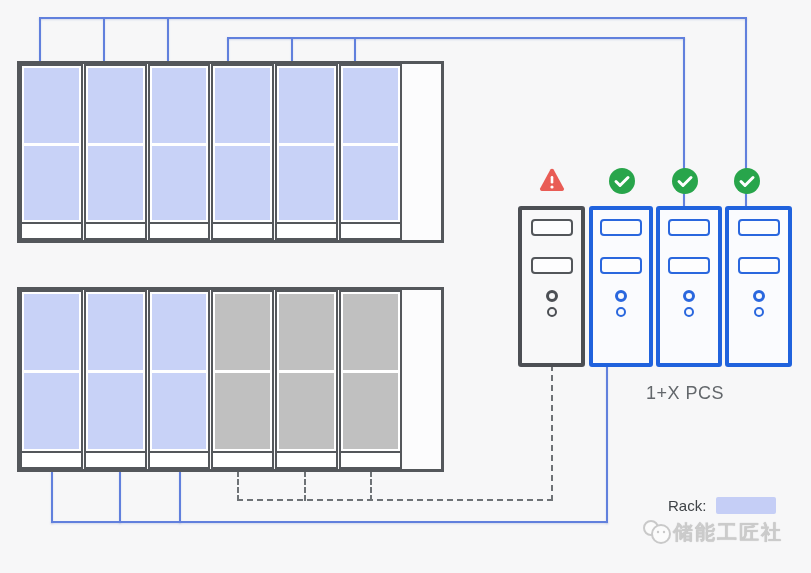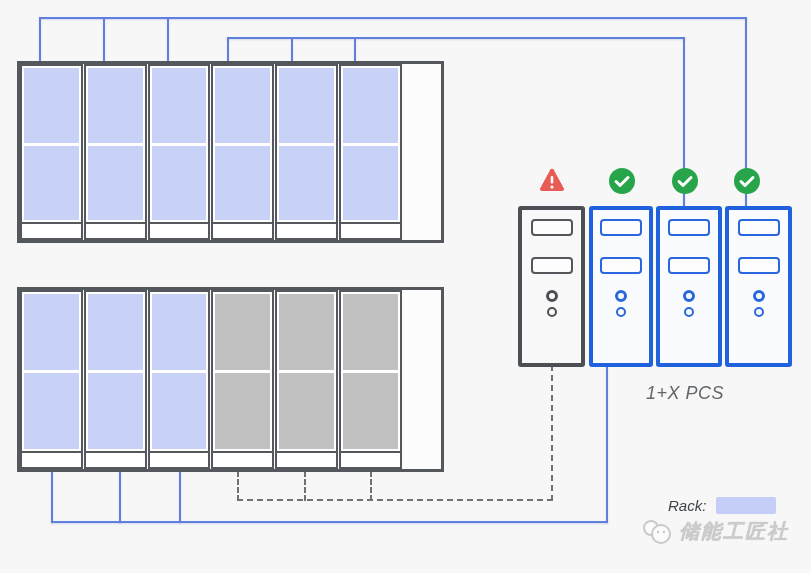--- a/index.html
+++ b/index.html
@@ -1,21 +1,21 @@
 <!DOCTYPE html>
 <html><head>
 <meta charset="utf-8">
 <style>
   html,body{margin:0;padding:0;}
   body{
     width:811px;height:573px;position:relative;overflow:hidden;
     background:#f7f7f8;
     font-family:"Liberation Sans", sans-serif;
   }
-  .stage{position:absolute;inset:0;font-style:italic;}
+  .stage{position:absolute;inset:0;}
 
   
   .line{position:absolute;background:#6180dd;box-shadow:0 1px 2px rgba(120,140,200,.28);}
   .line.h{height:2px;}
   .line.v{width:2px;}
   .dash{position:absolute;}
   .dash.h{height:0;border-top:2px dashed #6e7276;}
   .dash.v{width:0;border-left:2px dashed #6e7276;}
 
   
@@ -94,21 +94,21 @@
   
   .pcs-label{
     position:absolute;left:646px;top:383px;
     font-size:18px;color:#63676b;letter-spacing:.5px;
   }
   .legend{position:absolute;left:668px;top:497px;display:flex;align-items:flex-end;gap:10px;}
   .legend-label{font-size:15px;color:#3f4347;}
   .legend-swatch{width:60px;height:17px;border-radius:2px;}
   .watermark{
     position:absolute;left:641px;top:518px;
-    display:flex;align-items:flex-start;gap:6px;
+    display:flex;align-items:center;
   }
   .wm-text{
     font-size:20px;font-weight:bold;color:#cbcbcb;letter-spacing:2px;
     text-shadow:0 0 1px #b8b8b8;
   }
 </style>
 </head>
 <body>
 
 <div class="stage">

